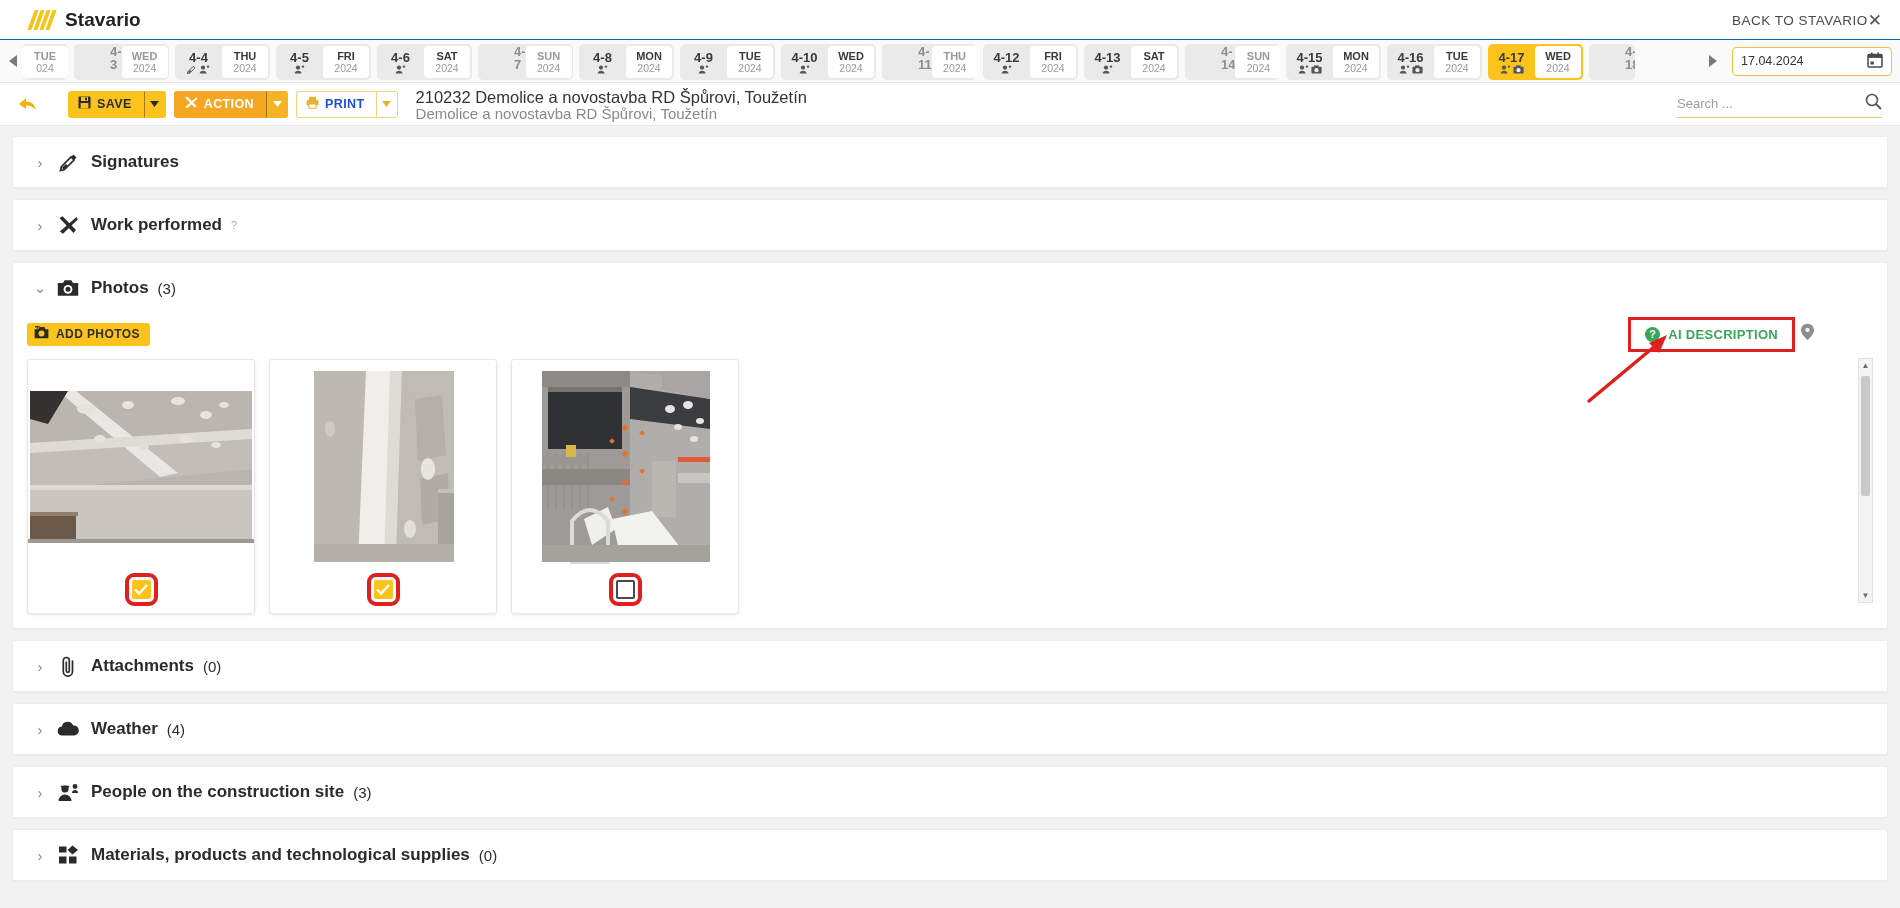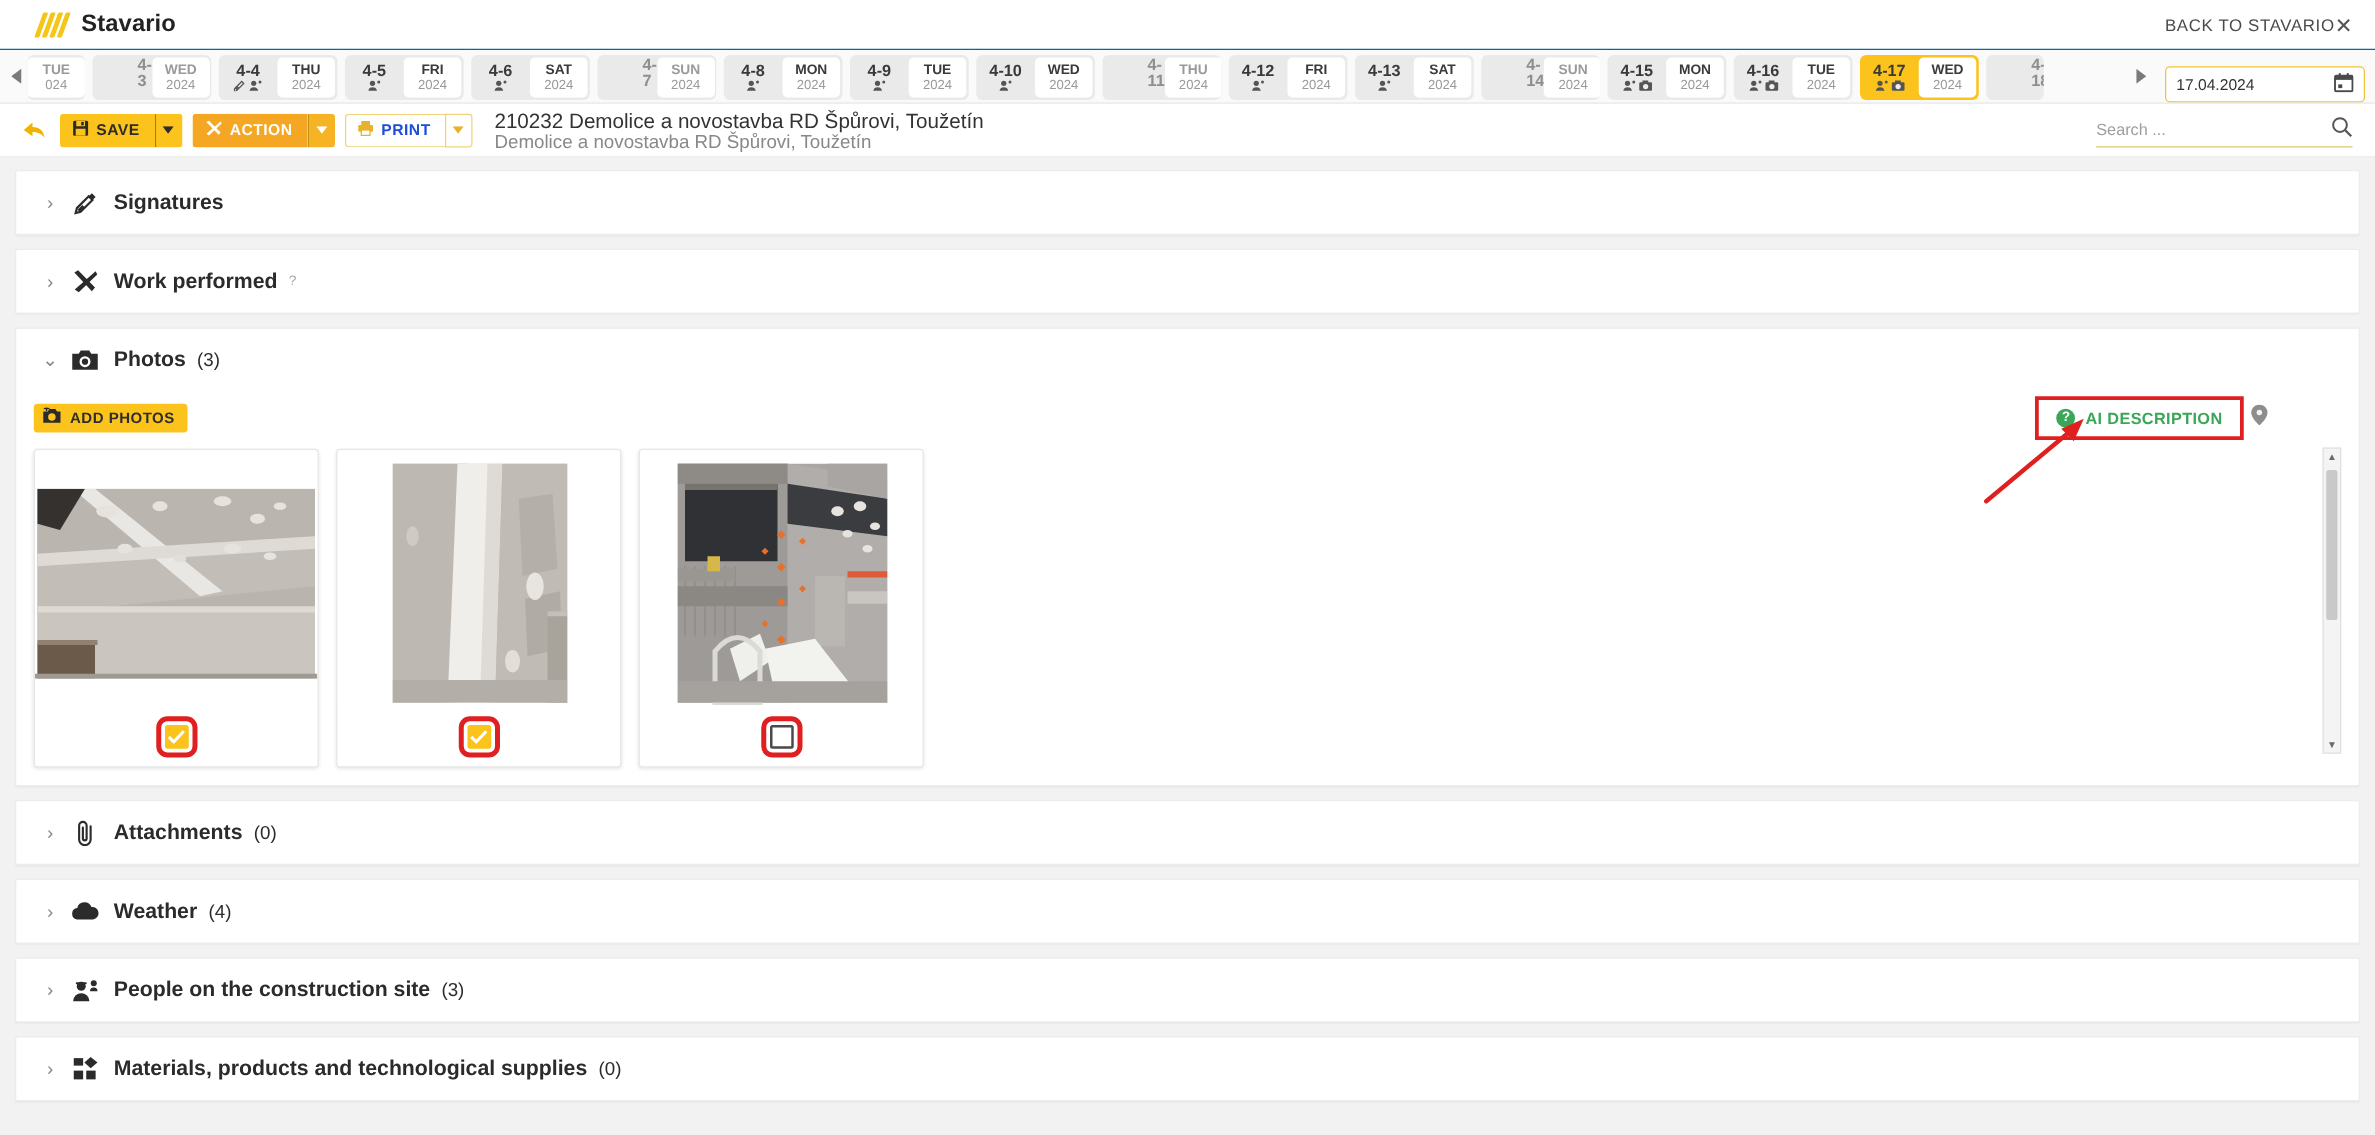--- a/index.html
+++ b/index.html
@@ -50,21 +50,21 @@
     cursor: pointer;
   }
   .close-x {
     font-size: 17px; color: #555; cursor: pointer; line-height: 1;
   }
 
   
   .datestrip {
     height: 43px;
     background: #fafafa;
-    display: flex; align-items: flex-end;
+    display: flex; align-items: center;
     padding: 0 4px;
     border-bottom: 1px solid #e3e3e3;
     position: relative;
     overflow: hidden;
   }
   .arrow-btn {
     width: 18px; height: 43px;
     display: flex; align-items: center; justify-content: center;
     color: #8a8a8a; font-size: 11px; cursor: pointer; flex: 0 0 auto;
   }
@@ -139,21 +139,21 @@
     font-size: 12.5px; font-weight: bold; letter-spacing: 0.4px;
     border-radius: 3px 0 0 3px; cursor: pointer;
     border: 1px solid transparent;
   }
   .btn-caret {
     width: 22px; height: 27px; display: flex; align-items: center; justify-content: center;
     border-radius: 0 3px 3px 0; cursor: pointer; font-size: 9px;
     border: 1px solid transparent;
     border-left: 1px solid rgba(0,0,0,.35);
   }
-  .btn-save .btn-main  { background:#fbc31b; color:#2c2c2c; }
+  .btn-save .btn-main  { background:#fbc31b; color:#2c2c2c;margin-left:20px; }
   .btn-save .btn-caret { background:#fbc31b; color:#2c2c2c; }
   .btn-action .btn-main  { background:#f5a623; color:#fff; }
   .btn-action .btn-caret { background:#f6b323; color:#fff; }
   .btn-print .btn-main  { background:#fff; color:#1d4ed8; border:1px solid #f2d27a; border-right:none;}
   .btn-print .btn-caret { background:#fff; color:#e8b32a; border:1px solid #f2d27a; border-left:1px solid #f2d27a;}
 
   .title-block { margin-left: 10px; display: flex; flex-direction: column; justify-content: center; }
   .doc-title { font-size: 16.5px; color: #333; line-height: 19px; }
   .doc-sub  { font-size: 15px; color: #888; line-height: 12px; margin-top: 1px; }
 

